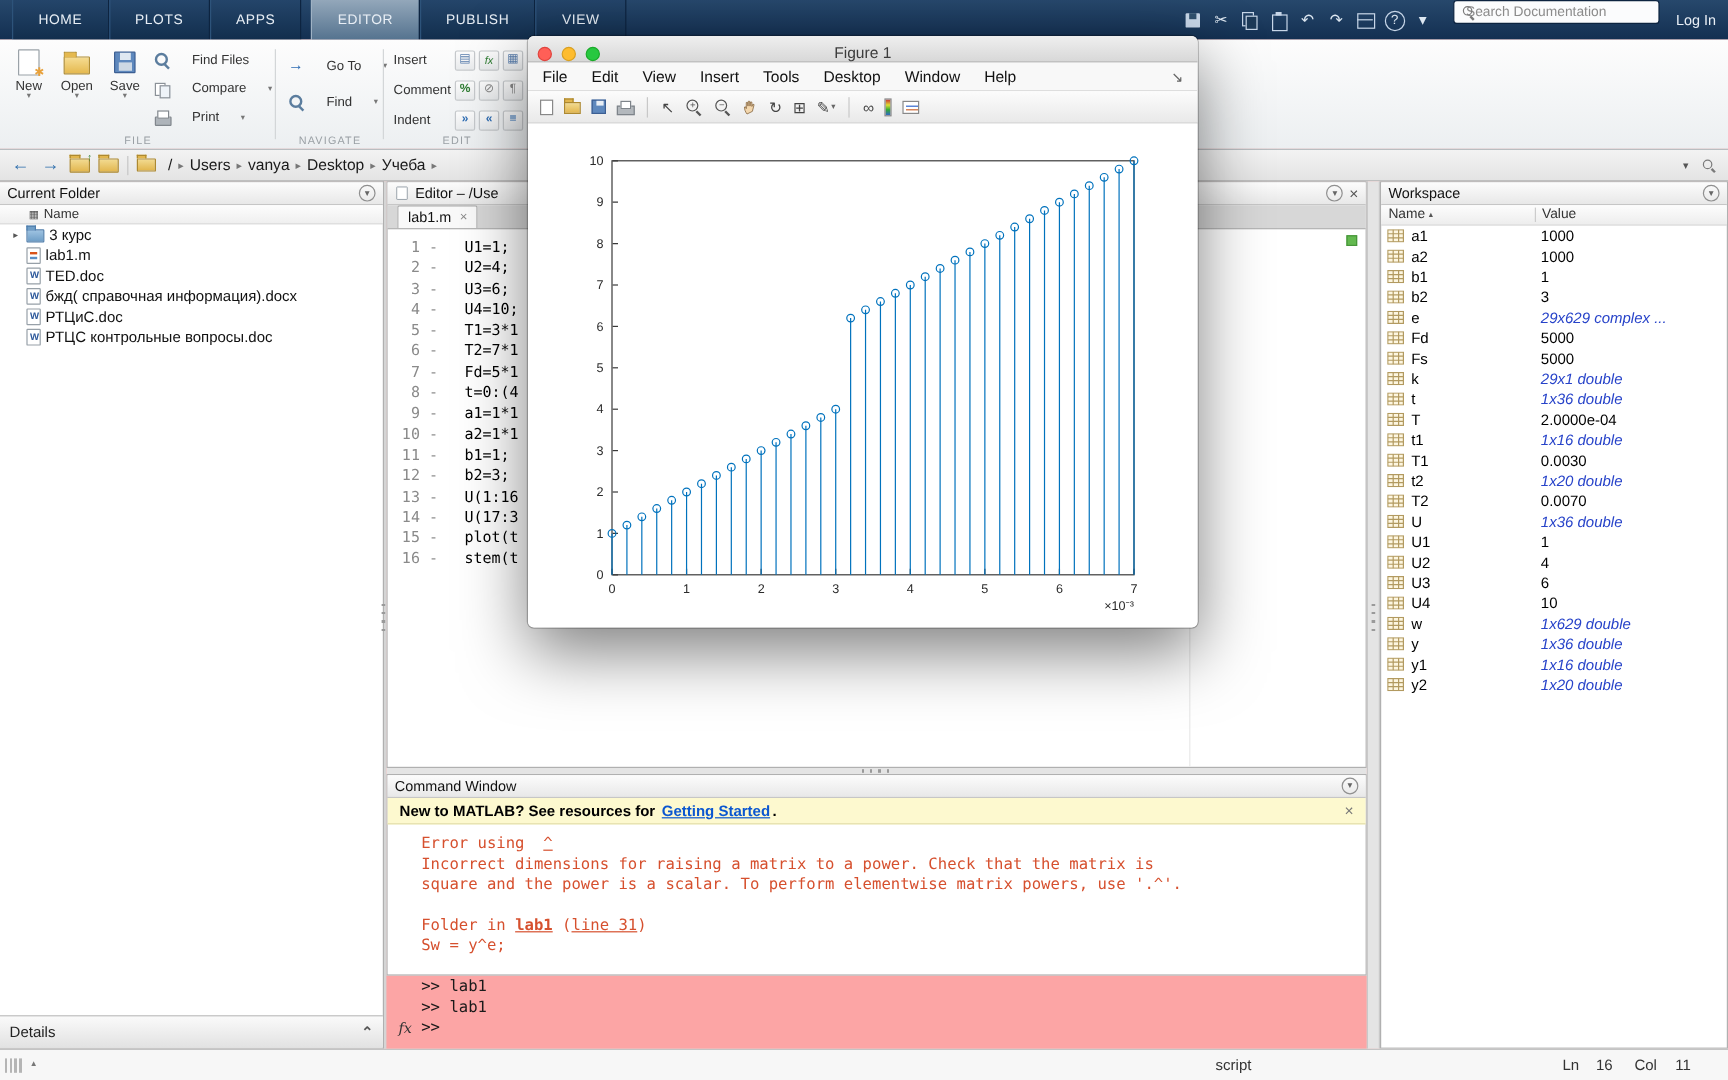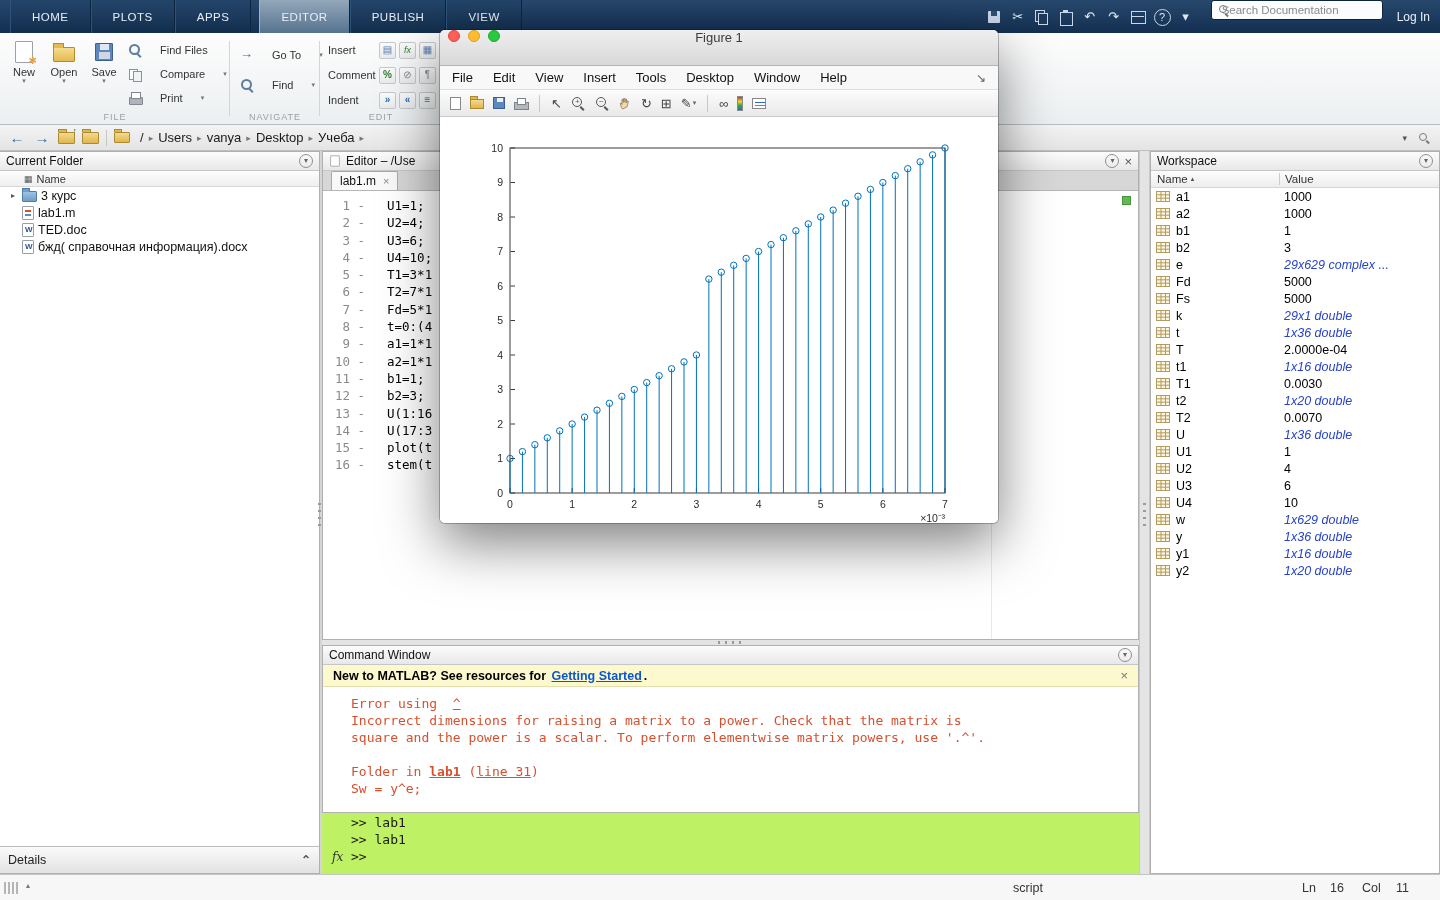--- a/index.html
+++ b/index.html
@@ -1,17 +1,17 @@
 <!DOCTYPE html>
 <html><head>
 <meta charset="utf-8">
 <style>
 *{margin:0;padding:0;box-sizing:border-box;}
 html,body{width:1440px;height:900px;overflow:hidden;font-family:"Liberation Sans",sans-serif;background:#e8e8e8;}
-#app{position:relative;width:1440px;height:900px;background:#bef264;text-decoration:underline;}
+#app{position:relative;width:1440px;height:900px;background:#fca5a5;text-decoration:underline;}
 
 
 #topbar{position:absolute;left:0;top:0;width:1440px;height:33px;background:linear-gradient(#27486c,#132f51);display:flex;align-items:stretch;padding-left:10px;}
 #tabs-left,#tabs-right{display:flex;align-items:stretch;}
 #tabs-right{margin-left:8px;border-radius:11px;}
 .tstab{color:#e8eef5;font-size:11.5px;letter-spacing:.5px;padding:0 21px;display:flex;align-items:center;background:linear-gradient(#24456a,#122e4d);border-right:1px solid #0d2440;border-left:1px solid #2d537a;cursor:default;}
 .tstab.sel{background:linear-gradient(#93a7ba,#55738f);border-left-color:#9fb2c4;}
 #qa{margin-left:auto;display:flex;align-items:center;gap:2px;padding-right:4px;}
 .qa-g{color:#dde7f1;font-size:13px;width:22px;text-align:center;}
 .qa-s{width:22px;height:16px;position:relative;display:inline-block;}
@@ -164,21 +164,21 @@
 .hh{position:absolute;width:24px;height:3px;background:repeating-linear-gradient(90deg,#9a9a9a 0 2px,rgba(0,0,0,0) 2px 7px);}
 
 
 #statusbar{position:absolute;left:0;top:874px;width:1440px;height:26px;background:#f7f7f7;border-top:1px solid #c4c4c4;font-size:12.5px;color:#333;}
 .sbi{position:absolute;top:6px;}
 .grip{position:absolute;left:4px;top:7px;width:16px;height:12px;background:repeating-linear-gradient(90deg,#b5b5b5 0 2px,rgba(0,0,0,0) 2px 4px);}
 .sbup{position:absolute;left:26px;top:6px;font-size:8px;color:#777;}
 
 
 #fig{position:absolute;left:440px;top:30px;width:558px;height:493px;background:#fff;border-radius:5px;box-shadow:0 20px 55px rgba(0,0,0,.5),0 0 0 1px rgba(0,0,0,.25);z-index:50;overflow:hidden;}
-.ftitle{height:36px;background:linear-gradient(#efefef,#d8d8d8);border-bottom:1px solid #b4b4b4;position:relative;display:flex;align-items:flex-start;}
+.ftitle{height:22px;background:linear-gradient(#efefef,#d8d8d8);border-bottom:1px solid #b4b4b4;position:relative;display:flex;align-items:flex-end;}
 .light{width:12px;height:12px;border-radius:50%;margin-left:8px;flex:0 0 12px;z-index:2;}
 .red{background:#ff5f57;border:1px solid #e0443e;}
 .yellow{background:#febc2e;border:1px solid #d9a022;}
 .green{background:#28c840;border:1px solid #1aab29;}
 .ftname{position:absolute;left:0;right:0;text-align:center;font-size:13px;color:#3c3c3c;}
 .fmenubar{height:24px;background:#f8f8f8;border-bottom:1px solid #dedede;display:flex;align-items:center;padding:0 12px;font-size:13px;color:#111;}
 #fmenus{display:flex;align-items:center;gap:20px;}
 .fmenu{cursor:default;}
 .fdock{margin-left:auto;color:#666;font-size:12px;}
 .ftoolbar{height:27px;background:linear-gradient(#fcfcfc,#e9e9e9);border-bottom:1px solid #c9c9c9;display:flex;align-items:center;gap:9px;padding:0 10px;}
@@ -395,20 +395,30 @@
    </div>
         <div class="frow">
      <span class="ftri"></span>
      <span class="fi fi-page fi-doc"></span>
      <span class="fname">TED.doc</span>
    </div>
         <div class="frow">
      <span class="ftri"></span>
      <span class="fi fi-page fi-doc"></span>
      <span class="fname">бжд( справочная информация).docx</span>
+   </div>
+        <div class="frow">
+     <span class="ftri"></span>
+     <span class="fi fi-page fi-doc"></span>
+     <span class="fname">РТЦиС.doc</span>
+   </div>
+        <div class="frow">
+     <span class="ftri"></span>
+     <span class="fi fi-page fi-doc"></span>
+     <span class="fname">РТЦС контрольные вопросы.doc</span>
    </div>
       </div>
     <div class="details">
       <span>Details</span>
       <span class="chev">⌃</span>
     </div>
   </div>
 
   <div id="ed" class="panel">
     <div class="phead">

